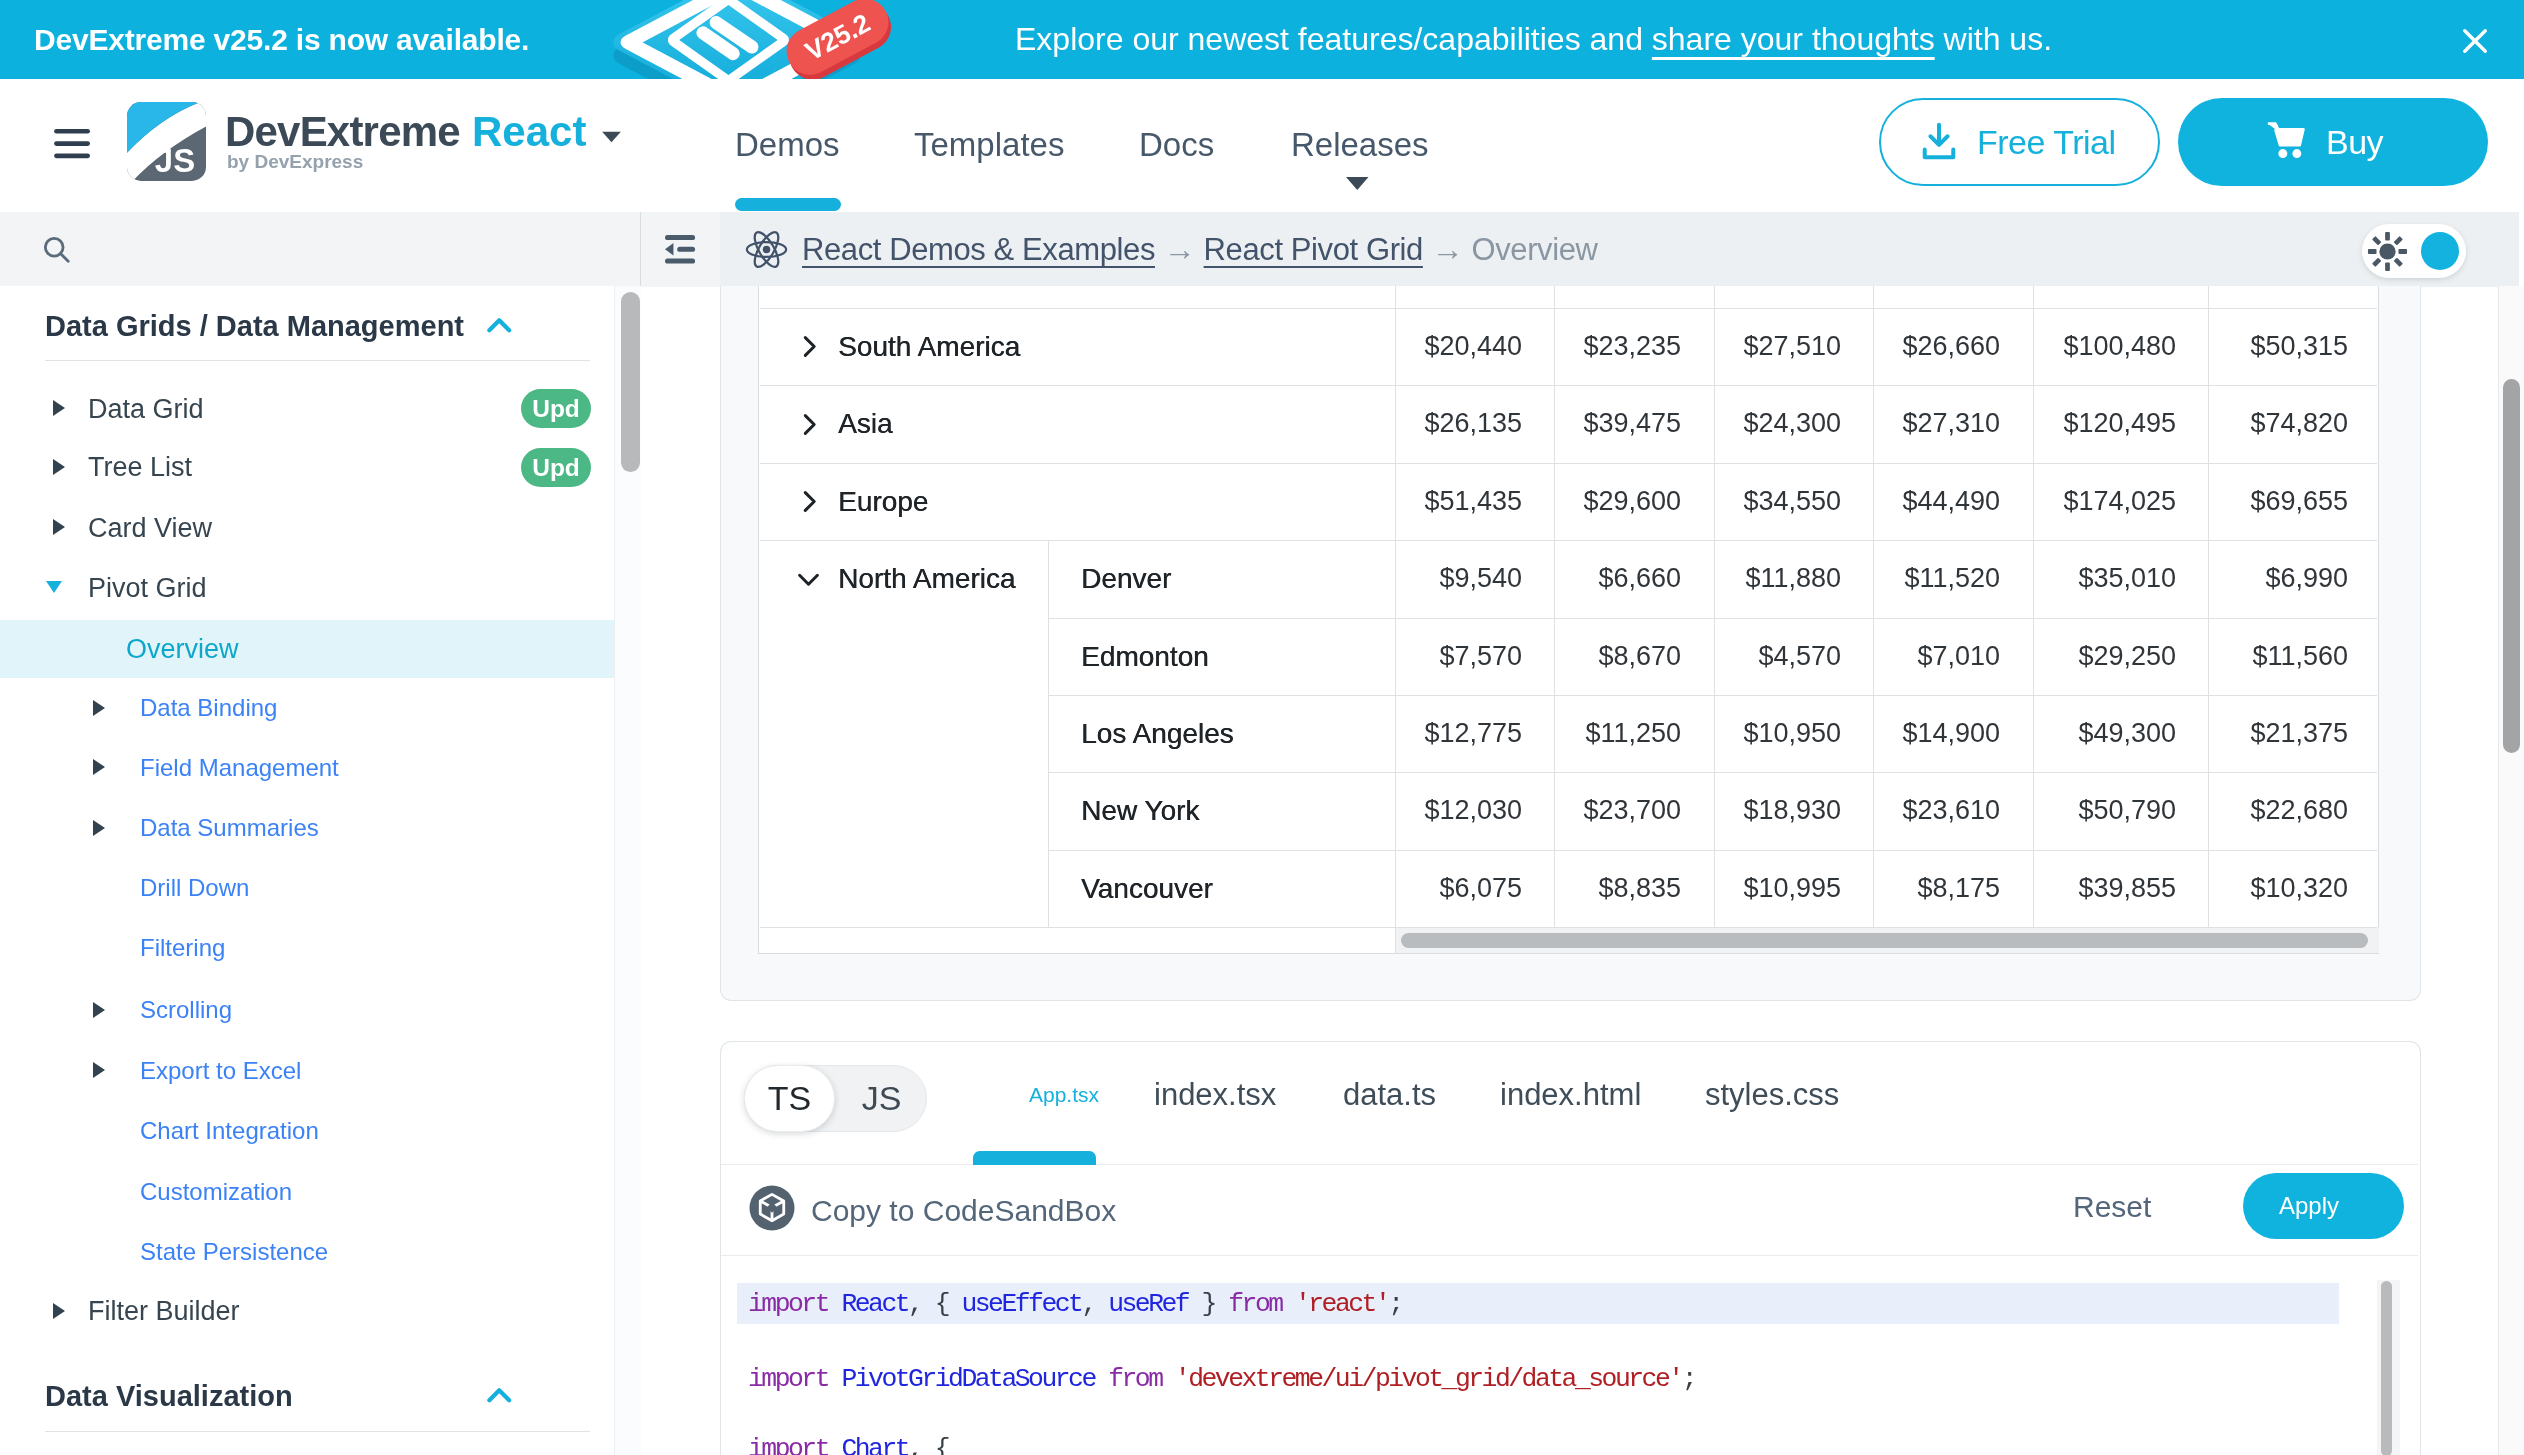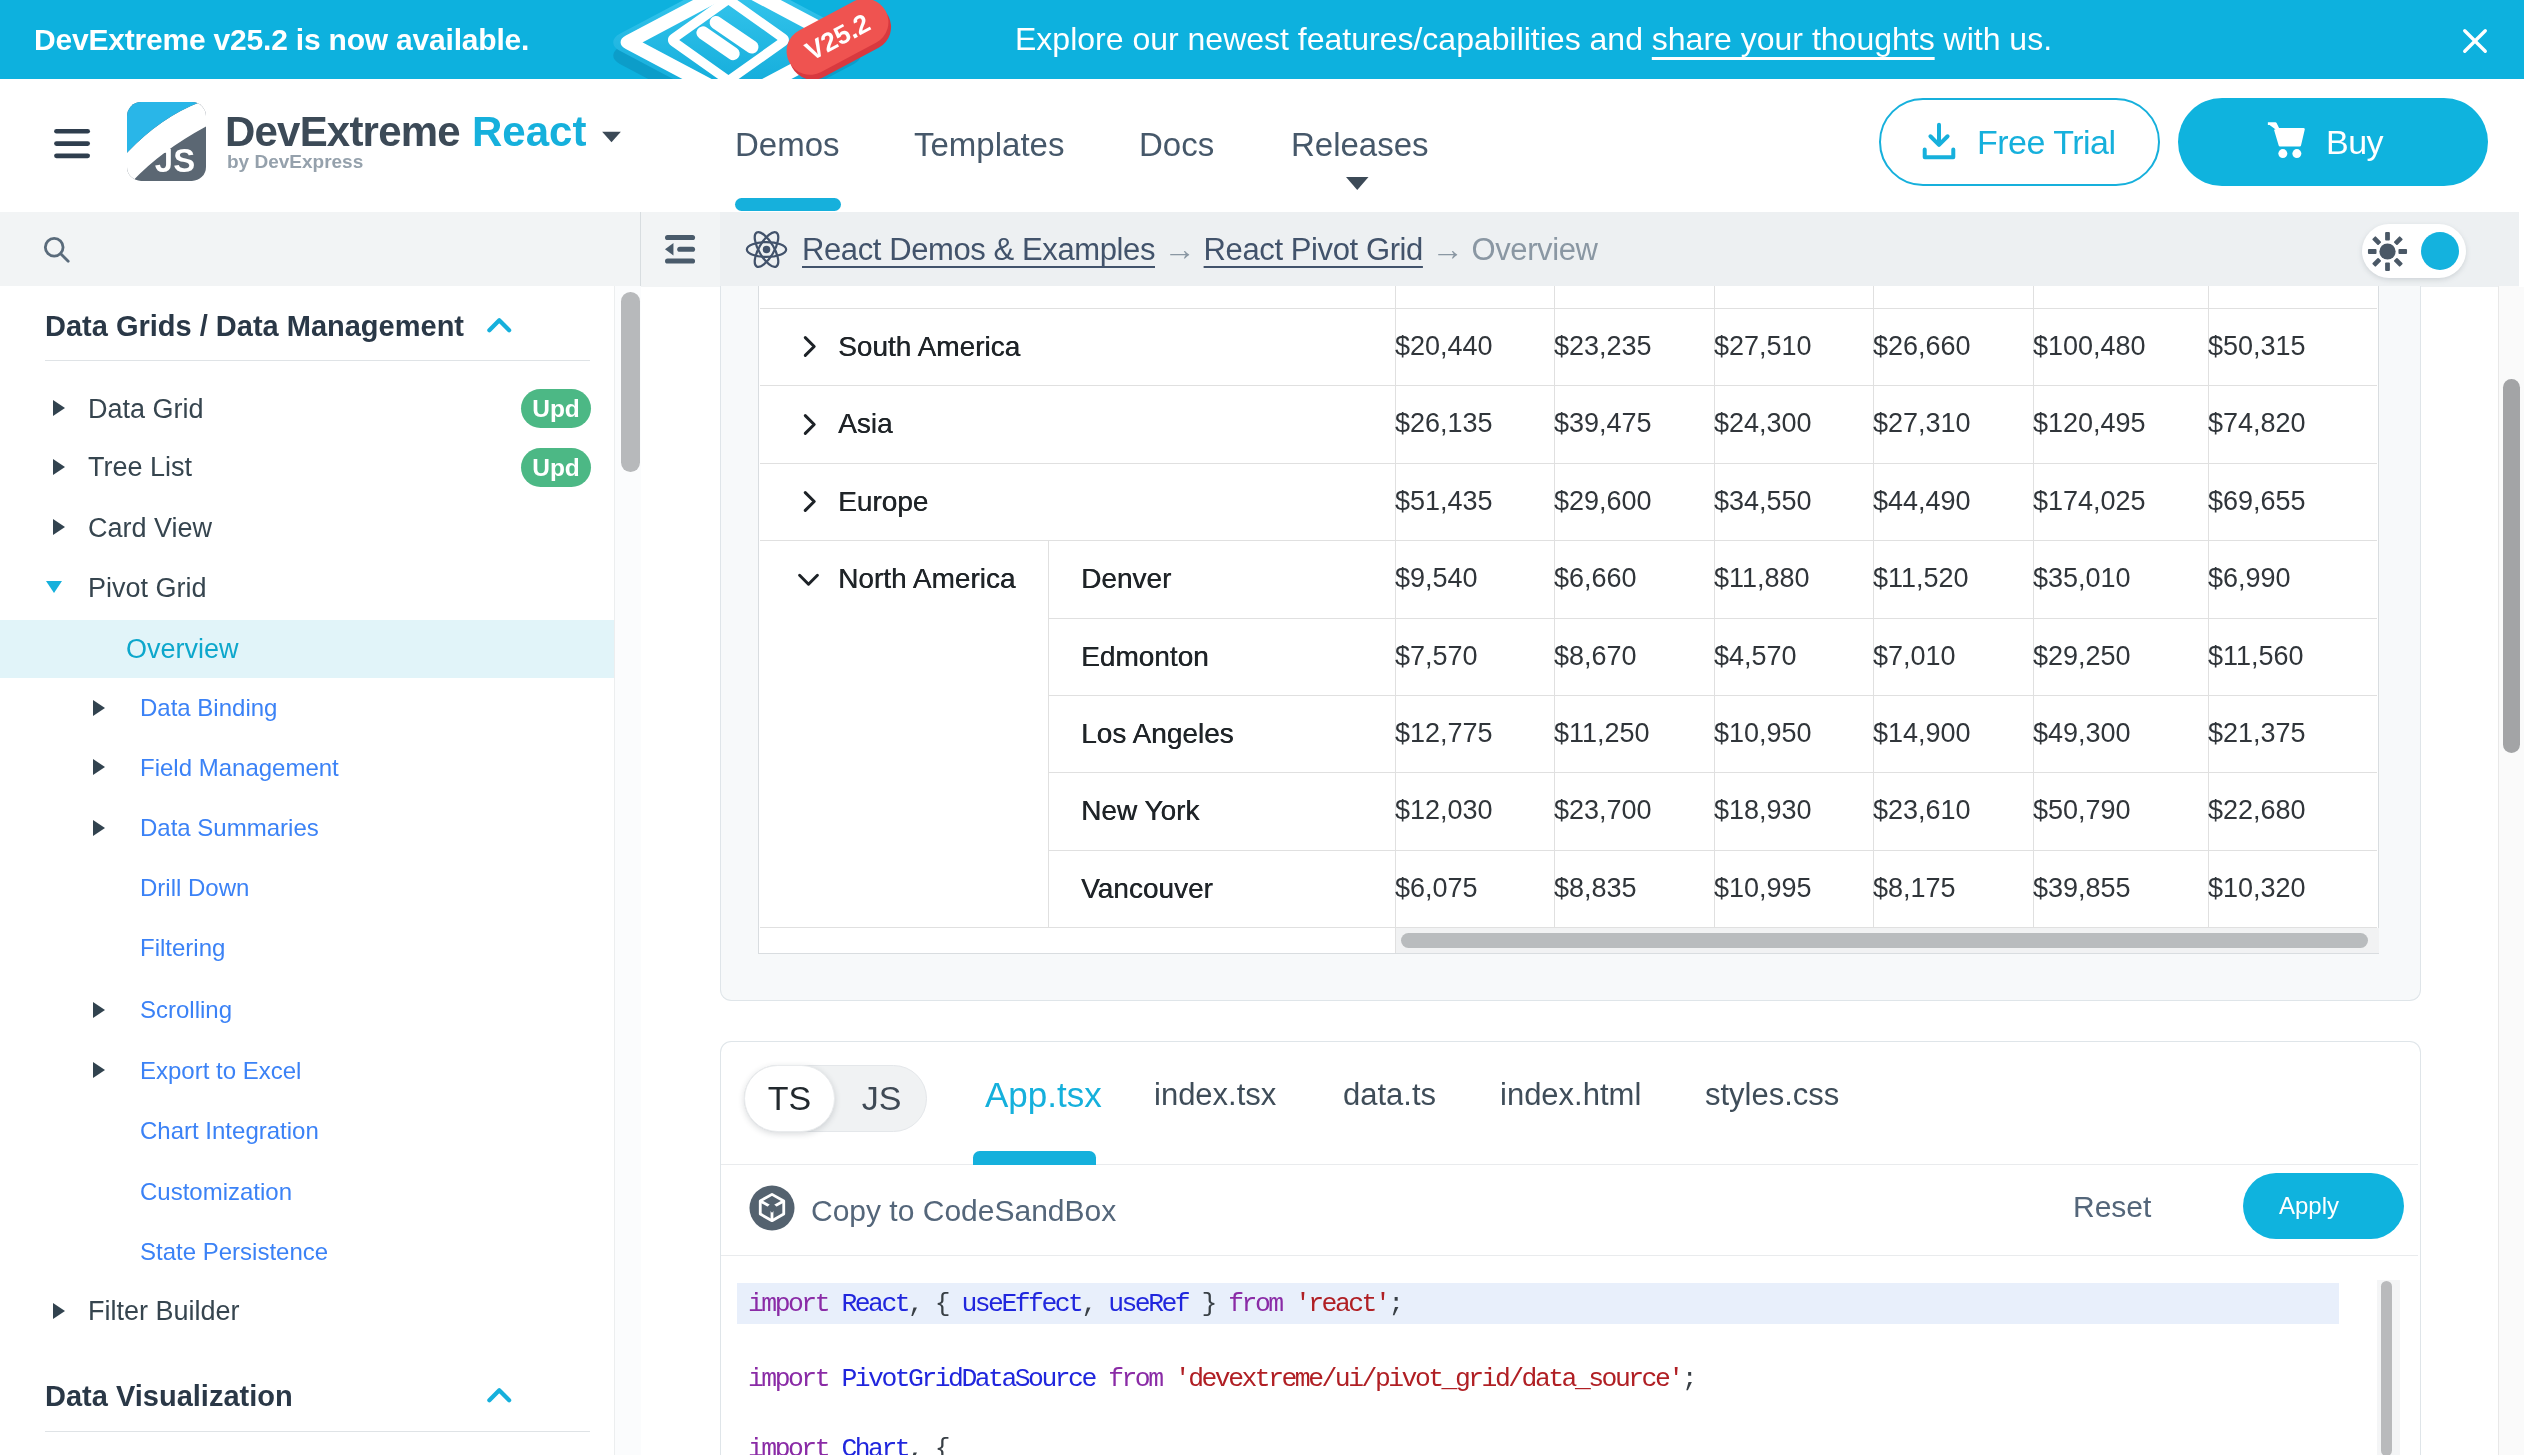--- a/index.html
+++ b/index.html
@@ -1,20 +1,20 @@
 <!DOCTYPE html>
 <html style="font-size:15px"><head>
 <meta charset="utf-8">
 <style>
 *{margin:0;padding:0;box-sizing:border-box}
 html,body{width:2525px;height:1456px;overflow:hidden;font-family:"Liberation Sans",sans-serif;background:#fff}
 .a{position:absolute}
 #page{position:absolute;left:0;top:0;width:2525px;height:1456px;overflow:hidden;background:#fff}
 .nav{position:absolute;font-size:33px;color:#46586a;line-height:38px}
-.val{position:absolute;font-size:27px;color:#30353a;text-align:left;line-height:77px;height:77px}
+.val{position:absolute;font-size:27px;color:#30353a;text-align:right;line-height:77px;height:77px}
 .rowlab{position:absolute;font-size:28px;font-weight:500;color:#1f2428;line-height:77px;height:77px;text-shadow:0.4px 0 0 #1f2428}
 .si{position:absolute;font-size:27px;color:#36454f;line-height:32px;left:88px}
 .sj{position:absolute;font-size:24px;color:#3b82f6;line-height:32px;left:140px}
 .tab{position:absolute;font-size:29px;color:#3f4d59;line-height:34px}
 .cl{position:absolute;left:748px;font-family:"Liberation Mono",monospace;font-size:26.4px;letter-spacing:-2.5px;white-space:pre}
 .kw{color:#8a2ba6}.id{color:#2026dd}.str{color:#b01f24}.pn{color:#383f45}
 .tri-r{position:absolute;width:0;height:0;border-left:12.3px solid #32434f;border-top:8.5px solid transparent;border-bottom:8.5px solid transparent}
 .upd{position:absolute;left:521px;width:70px;height:39px;background:#4cb885;border-radius:20px;color:#fff;font-size:24.5px;font-weight:bold;text-align:center;line-height:39px}
 </style>
 </head>
@@ -284,21 +284,21 @@
 <div class="val" style="left:2033px;top:850px;width:143px">$39,855</div>
 <div class="val" style="left:2208px;top:850px;width:140px">$10,320</div>
 
 <div class="a" style="left:720px;top:1041px;width:1701px;height:416px;background:#fff;border:1.9px solid #dfe5e9;border-radius:11.3px 11.3px 0 0;border-bottom:none"></div>
 
 <div class="a" style="left:744px;top:1065px;width:183px;height:67px;border-radius:34px;background:#f0f2f3;border:0.9px solid #e4e7ea"></div>
 <div class="a" style="left:744px;top:1065px;width:91px;height:67px;border-radius:34px;background:#fff;border:0.9px solid #e9ebed;box-shadow:0 1.9px 6.6px rgba(40,50,60,0.18)"></div>
 <div class="a" style="left:744px;top:1065px;width:91px;height:67px;line-height:67px;font-size:34px;color:#22292e;text-align:center">TS</div>
 <div class="a" style="left:835px;top:1065px;width:93px;height:67px;line-height:67px;font-size:34px;color:#3f4a55;text-align:center">JS</div>
 
-<div class="tab" style="left:985px;top:1078px;font-size:35px;color:#15b0dc">App.tsx</div>
+<div class="tab" style="left:1029px;top:1078px;font-size:21px;color:#15b0dc">App.tsx</div>
 <div class="tab" style="left:1154px;top:1078px;font-size:31px">index.tsx</div>
 <div class="tab" style="left:1343px;top:1078px;font-size:31px">data.ts</div>
 <div class="tab" style="left:1500px;top:1078px;font-size:31px">index.html</div>
 <div class="tab" style="left:1705px;top:1078px;font-size:31px">styles.css</div>
 <div class="a" style="left:721px;top:1164px;width:1697px;height:0.9px;background:#e9ebed"></div>
 <div class="a" style="left:973px;top:1151px;width:123px;height:14px;border-radius:6.6px 6.6px 0 0;background:#15b0dc"></div>
 
 <svg class="a" style="left:749px;top:1185px" width="46" height="46" viewBox="0 0 49 49">
   <circle cx="24.5" cy="24.5" r="24" fill="#54626f"></circle>
   <g fill="none" stroke="#fff" stroke-width="3" stroke-linejoin="round">

